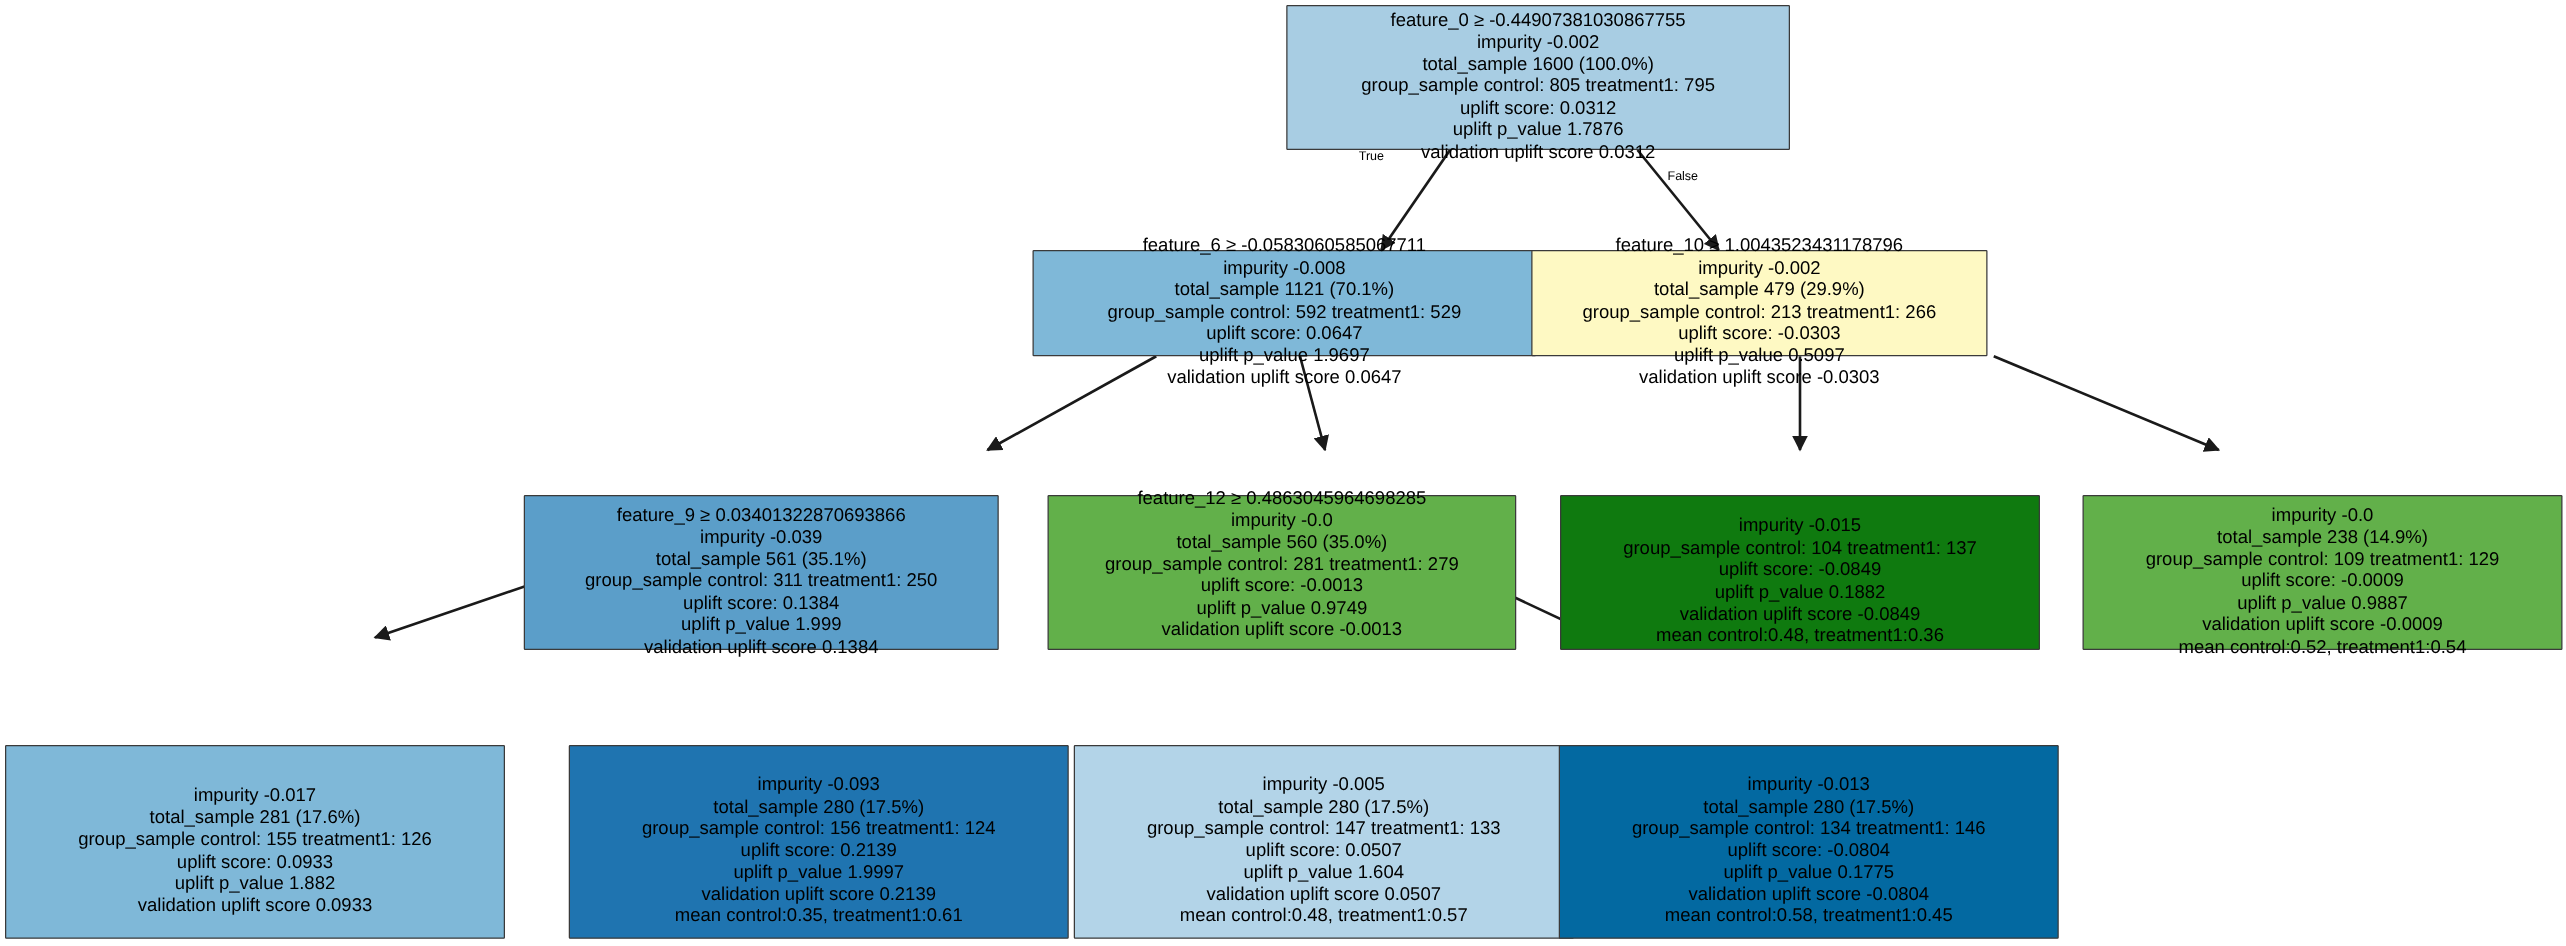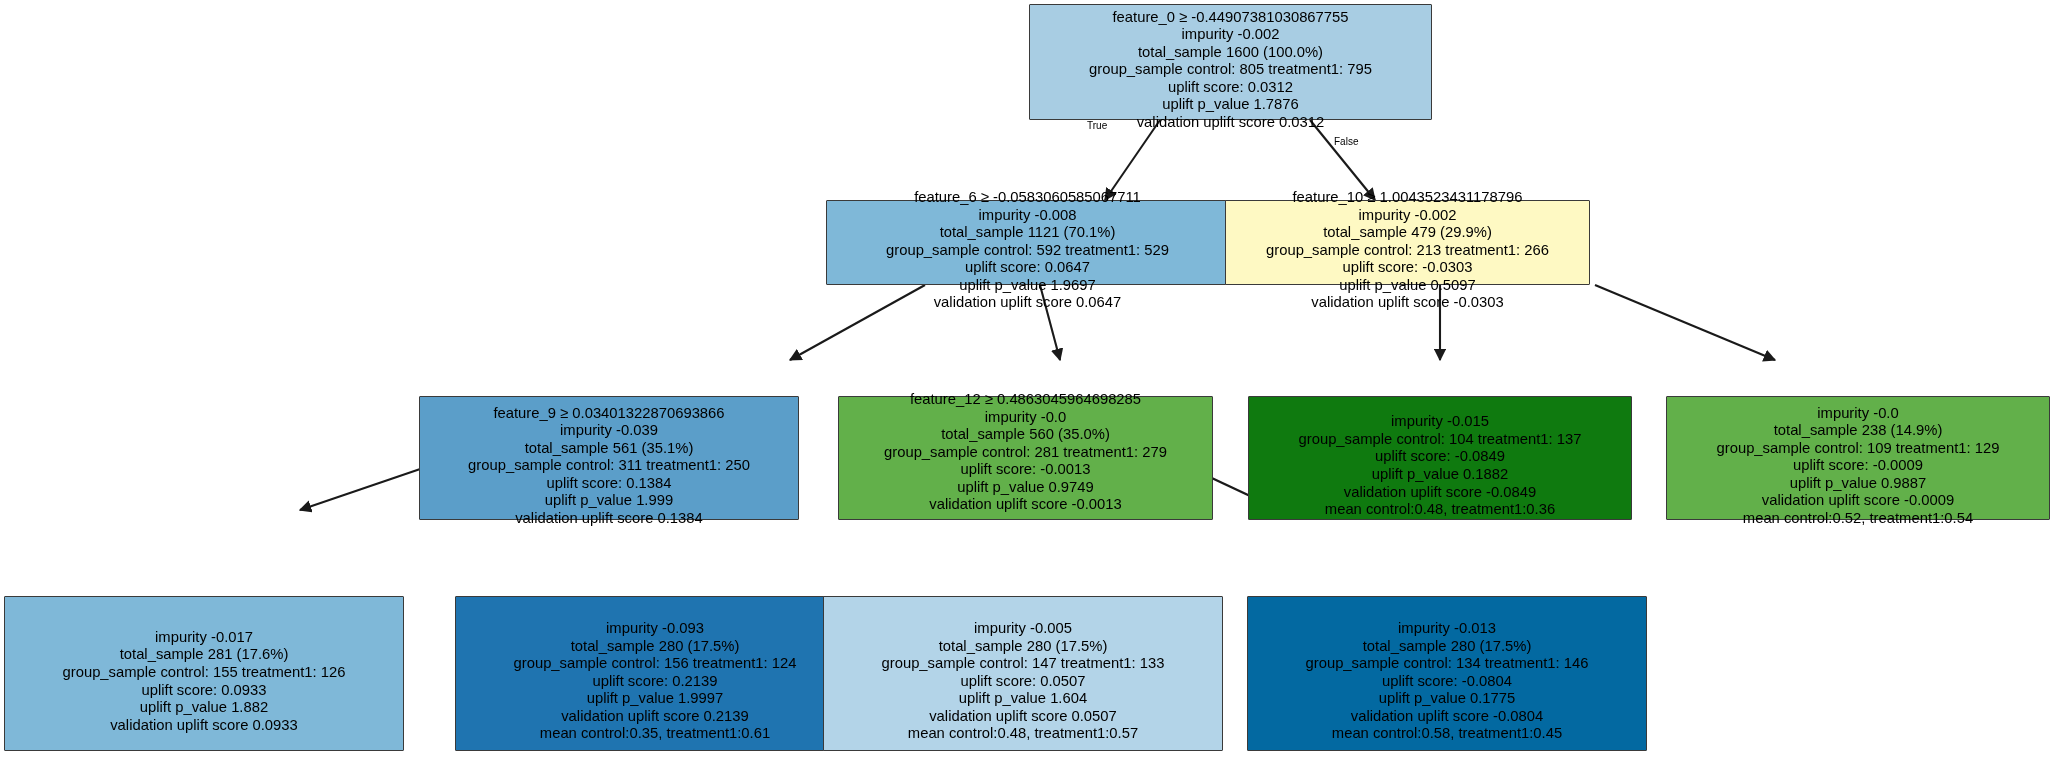--- a/index.html
+++ b/index.html
@@ -149,21 +149,21 @@
   <div class="node" id="node-leaf280a" style="left:417px;top:596px;width:400px;height:155px;background:#1f74b0;margin-left:38px;">
     <span class="ln">impurity -0.093</span>
     <span class="ln">total_sample 280 (17.5%)</span>
     <span class="ln">group_sample  control: 156 treatment1: 124</span>
     <span class="ln">uplift score: 0.2139</span>
     <span class="ln">uplift p_value 1.9997</span>
     <span class="ln">validation uplift score 0.2139</span>
     <span class="ln">mean control:0.35, treatment1:0.61</span>
   </div>
 
-  <div class="node" id="node-leaf280b" style="left:823px;top:596px;width:400px;height:155px;background:#b3d4e8;">
+  <div class="node" id="node-leaf280b" style="left:859px;top:596px;width:400px;height:155px;background:#b3d4e8;">
     <span class="ln">impurity -0.005</span>
     <span class="ln">total_sample 280 (17.5%)</span>
     <span class="ln">group_sample  control: 147 treatment1: 133</span>
     <span class="ln">uplift score: 0.0507</span>
     <span class="ln">uplift p_value 1.604</span>
     <span class="ln">validation uplift score 0.0507</span>
     <span class="ln">mean control:0.48, treatment1:0.57</span>
   </div>
 
   <div class="node" id="node-leaf280c" style="left:1247px;top:596px;width:400px;height:155px;background:#0369a1;">

